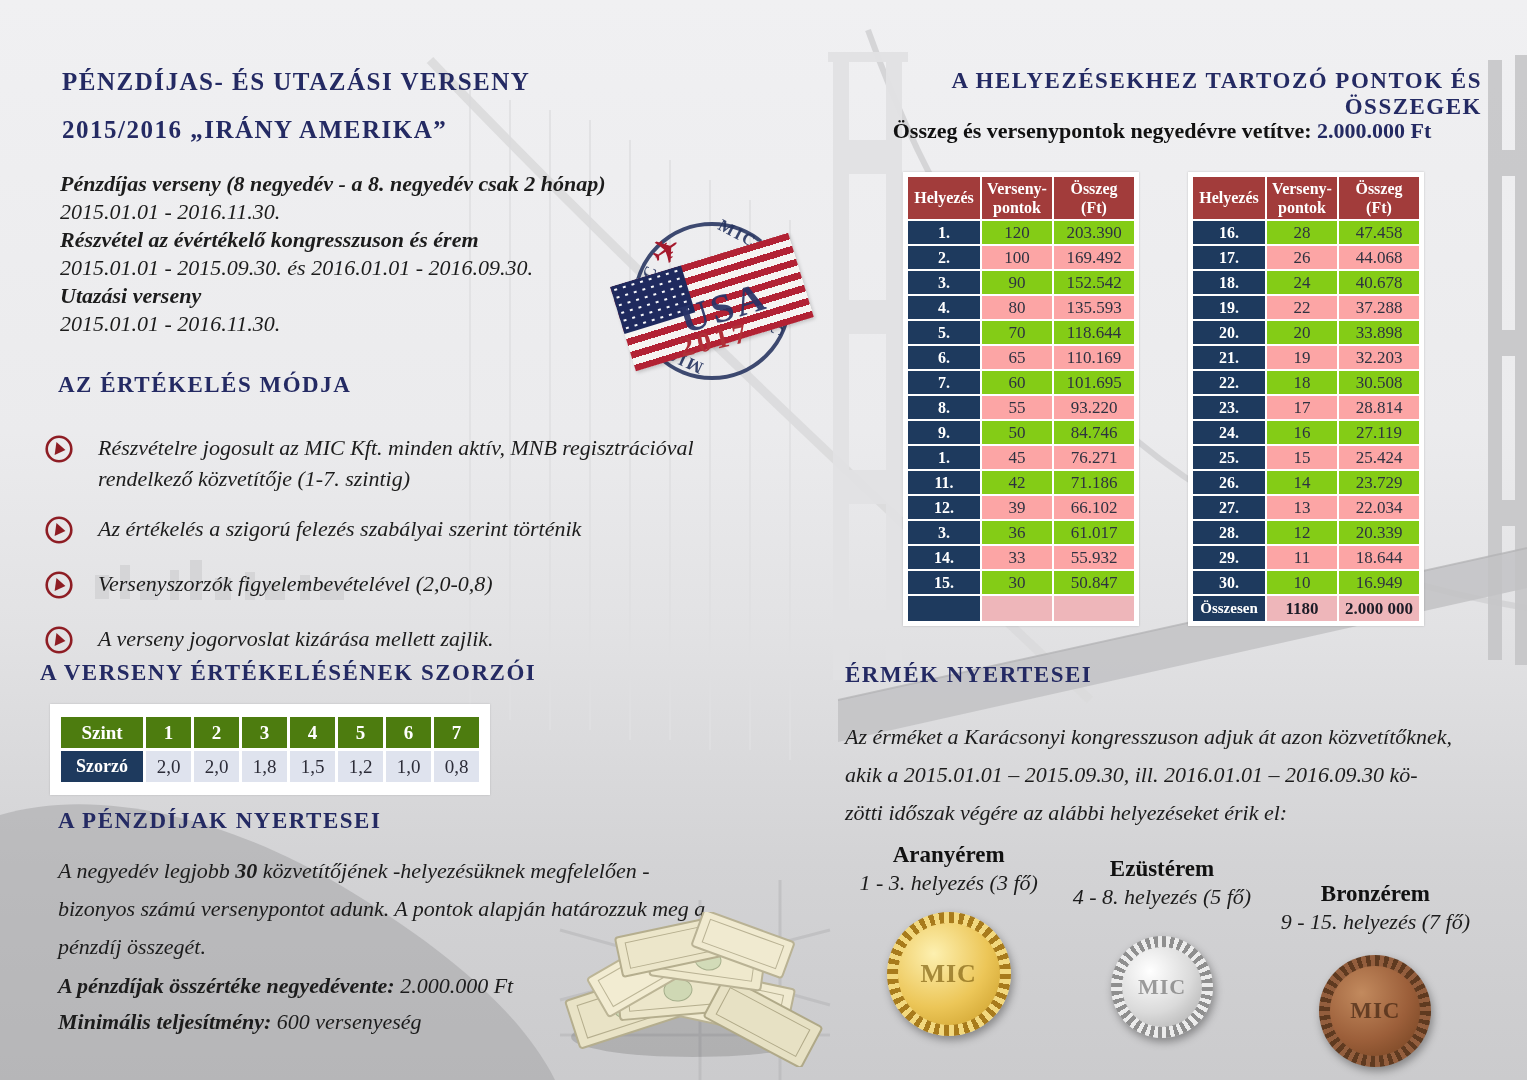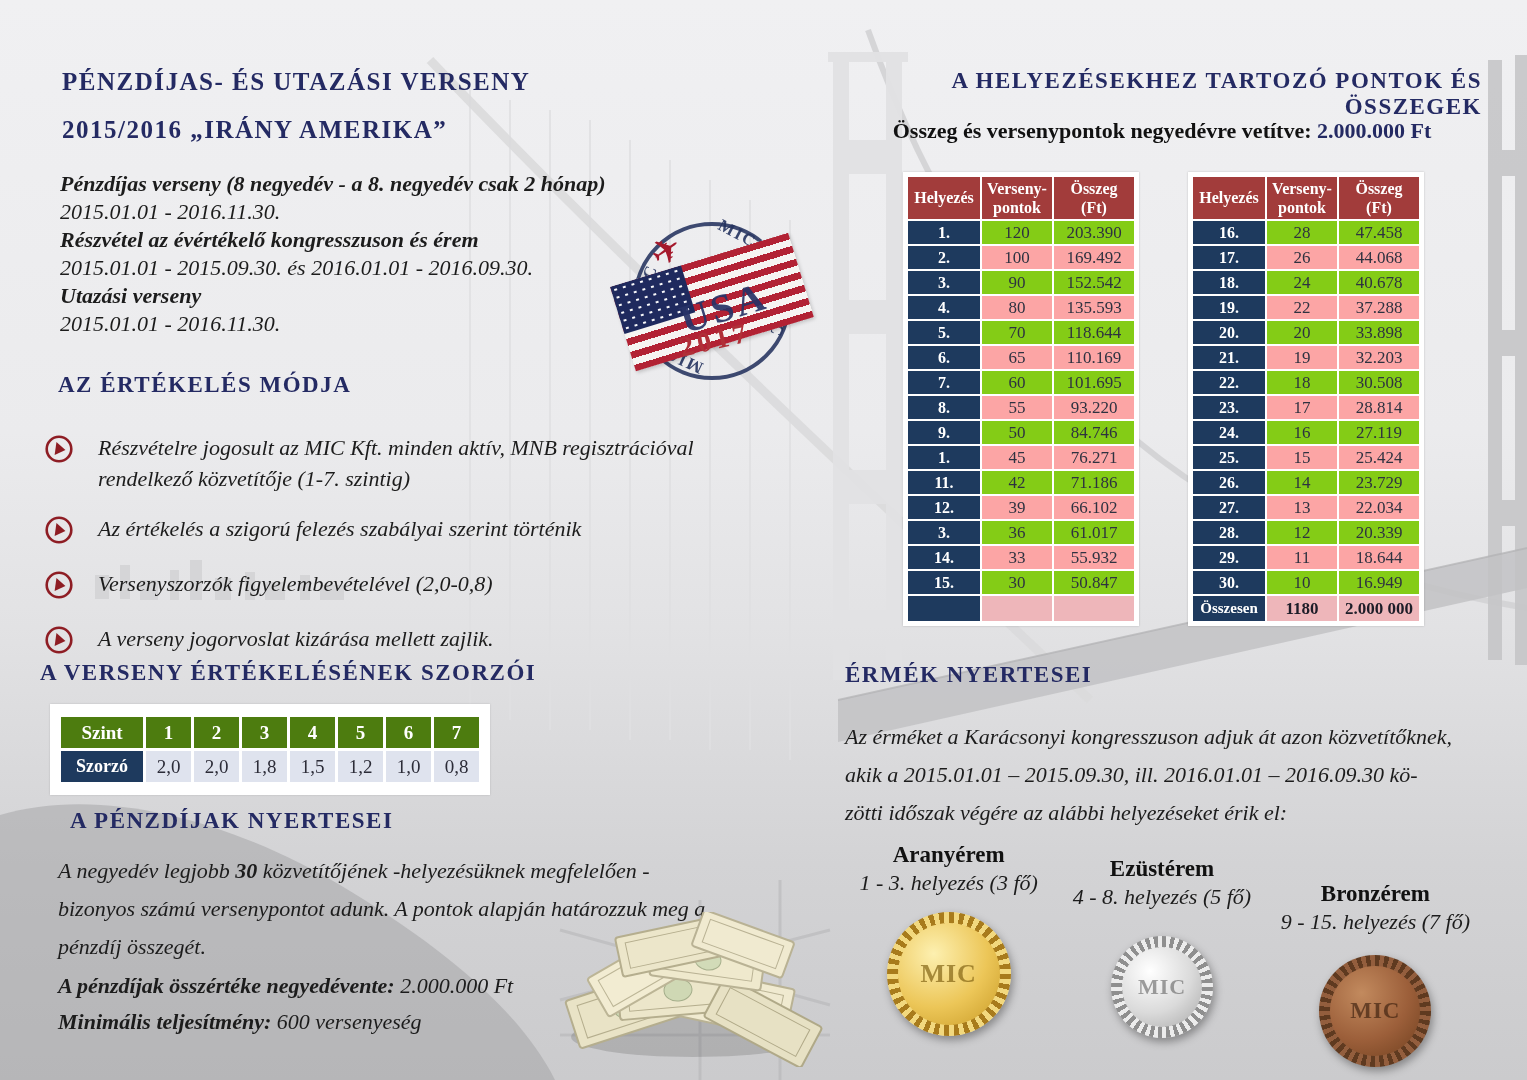--- a/index.html
+++ b/index.html
@@ -232,21 +232,21 @@
             <td class="mv">1,8</td>
             <td class="mv">1,5</td>
             <td class="mv">1,2</td>
             <td class="mv">1,0</td>
             <td class="mv">0,8</td>
           </tr>
         </tbody>
       </table>
   </div>
 
-  <div class="layer stencil h-sub" style="left:58px; top:808px;margin-left:12px;">A PÉNZDÍJAK NYERTESEI</div>
+  <div class="layer stencil h-sub" style="left:58px; top:808px;">A PÉNZDÍJAK NYERTESEI</div>
 
   <div class="layer para" style="left:58px; top:852px; width:650px;">
     <span>A negyedév legjobb </span><b class="inline">30</b><span> közvetítőjének -helyezésüknek megfelelően - bizonyos számú versenypontot adunk. A pontok alapján határozzuk meg a pénzdíj összegét.</span>
   </div>
 
   <div class="layer kv" style="left:58px; top:968px; width:700px;">
     <div><span class="k">A pénzdíjak összértéke negyedévente:</span><span> 2.000.000 Ft</span></div>
     <div><span class="k">Minimális teljesítmény:</span><span> 600 versenyeség</span></div>
   </div>
 

